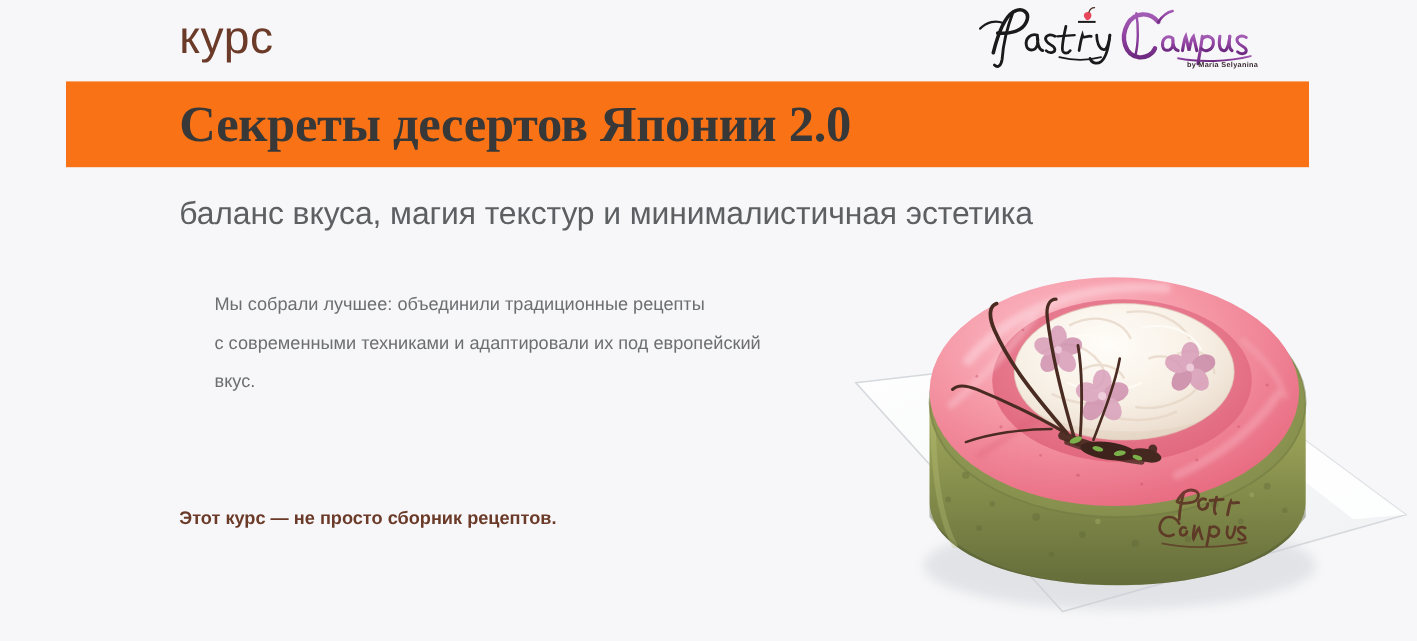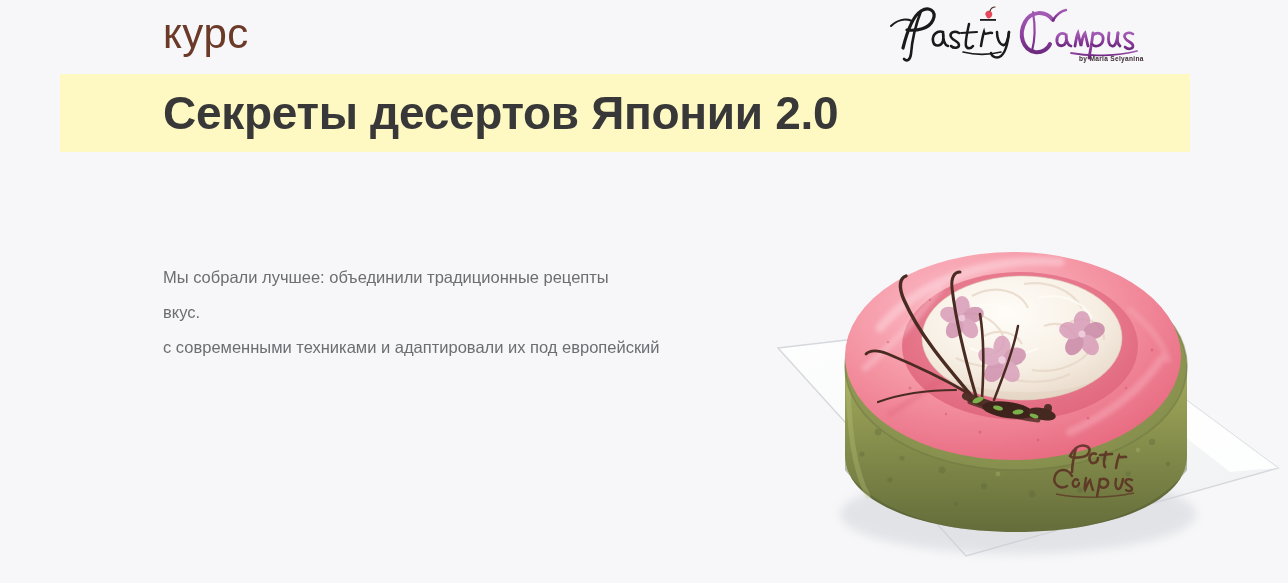--- a/index.html
+++ b/index.html
@@ -25,21 +25,22 @@
     font-size:42px; line-height:52px;
     color:#6b3a28; font-weight:400;
     letter-spacing:0.5px;
     font-family:"Liberation Sans", sans-serif;
   }
 
   
   .title-banner {
     position:absolute; left:60px; top:74px;
     width:1130px; height:78px;
-    background:#fef9c3;
+    background:#f97316;
+    font-family:Liberation Serif, serif;
   }
   .title-text {
     position:absolute; left:103px; top:10px;
     font-size:46px; line-height:58px;
     font-weight:700; color:#383838;
     letter-spacing:-0.3px;
     white-space:nowrap;
   }
 
   
@@ -51,21 +52,21 @@
     white-space:nowrap;
   }
 
   
   .body-copy {
     position:absolute; left:163px; top:260px;
     width:600px;
     font-size:16.5px; line-height:35px;
     color:#6c6e72; font-weight:400;
   }
-  .body-copy .ln { display:block; white-space:nowrap; }
+  .body-copy .ln { display:block; white-space:nowrap;margin-left:32px; }
 
   
   .callout {
     position:absolute; left:163px; top:454px;
     width:660px;
     font-size:16.5px; line-height:34px;
     color:#6b3a28; font-weight:700;
   }
   .callout .ln { display:block; white-space:nowrap; }
 
@@ -144,28 +145,30 @@
       <text x="194" y="59" font-family="Liberation Sans, sans-serif" font-size="6.6" font-weight="700" fill="#3b2b33" letter-spacing="0.3">by Maria Selyanina</text>
     </svg>
   </div>
 
   <div class="eyebrow">курс</div>
 
   <div class="title-banner">
     <div class="title-text">Секреты десертов Японии 2.0</div>
   </div>
 
+  <div class="subtitle">баланс вкуса, магия текстур и минималистичная эстетика</div>
 
   <div class="body-copy">
     <span class="ln">Мы собрали лучшее: объединили традиционные рецепты</span>
+    <span class="ln">с современными техниками и адаптировали их под европейский</span>
     <span class="ln">вкус.</span>
-    <span class="ln">с современными техниками и адаптировали их под европейский</span>
   </div>
 
   <div class="callout">
+    <span class="ln">Этот курс — не просто сборник рецептов.</span>
   </div>
 
   <div class="cake-stage">
     <svg class="cake-svg" viewBox="0 0 518 365" xmlns="http://www.w3.org/2000/svg">
       <defs>
         <linearGradient id="spongeSide" x1="0" y1="0" x2="0" y2="1">
           <stop offset="0%" stop-color="#a3ab5e"></stop>
           <stop offset="35%" stop-color="#8d9550"></stop>
           <stop offset="100%" stop-color="#646d3a"></stop>
         </linearGradient>

